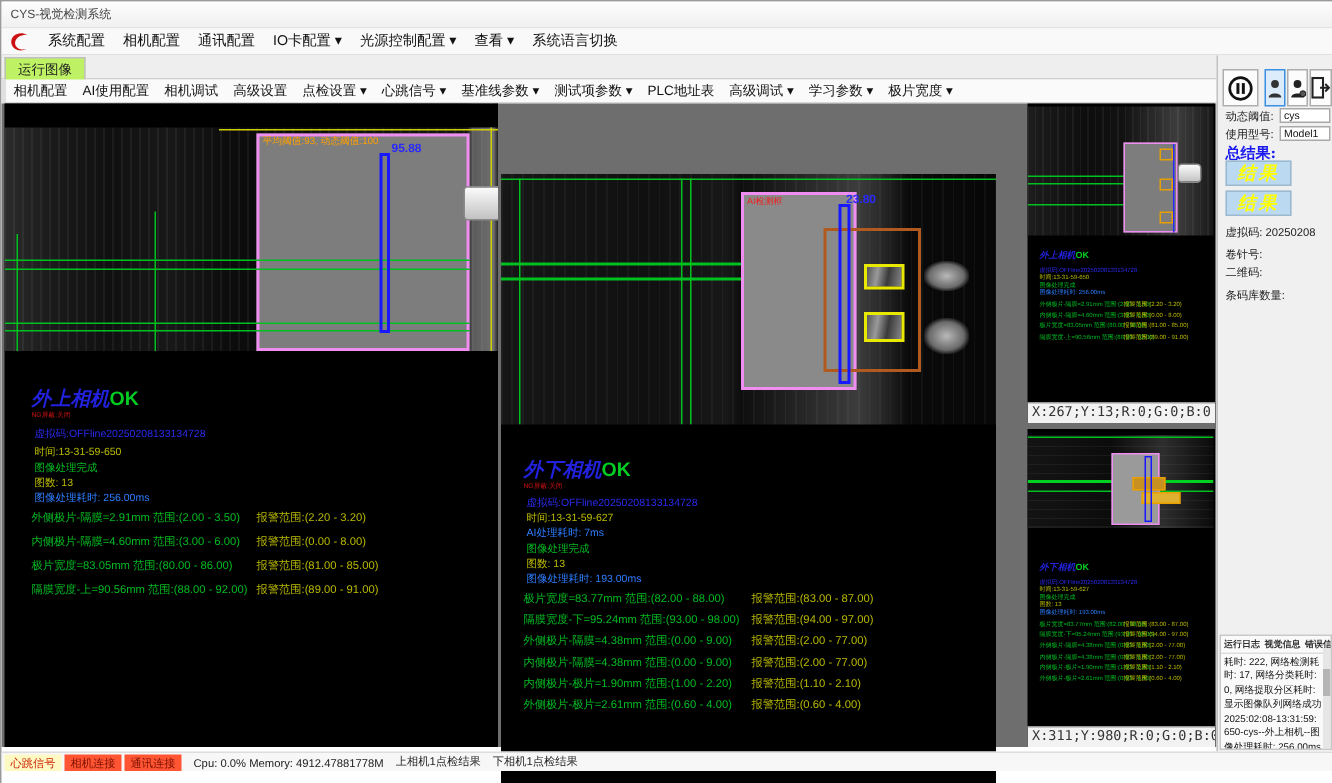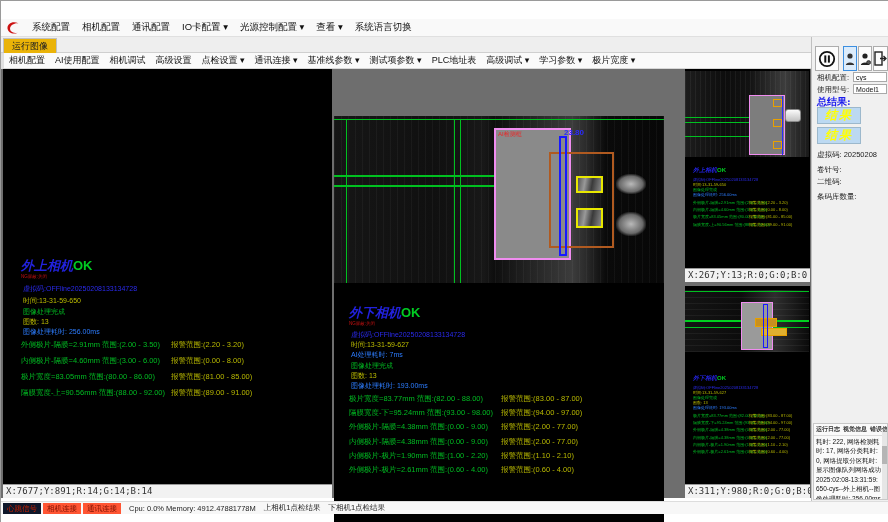--- a/index.html
+++ b/index.html
@@ -6,21 +6,21 @@
   .app{position:relative;width:888px;height:522px;background:#ffffff;border:1px solid #9a9a9a;
        font-family:"Liberation Sans",sans-serif;overflow:hidden;-webkit-font-smoothing:none;}
   
   .titlebar{position:absolute;left:0;top:0;width:100%;height:18px;background:linear-gradient(#fdfdfd,#f0f0f0);
             border-bottom:1px solid #e3e3e3;font-size:8px;color:#444;line-height:18px;padding-left:6px;box-sizing:border-box;}
   .menubar{position:absolute;left:0;top:18px;width:100%;height:18px;background:#f9f9f9;border-bottom:1px solid #e0e0e0;
            display:flex;align-items:center;box-sizing:border-box;}
   .logo{width:16px;height:14px;margin:0 5px 0 4px;display:inline-block;}
   .menu-item{font-size:9.5px;color:#111;padding:0 6px;cursor:default;white-space:nowrap;}
   .tabstrip{position:absolute;left:0;top:36px;width:810px;height:16px;background:#eeeeee;border-bottom:1px solid #cfcfcf;box-sizing:border-box;}
-  .tab{position:absolute;left:2px;top:1px;height:15px;background:#eab308;border:1px solid #c0c0c0;border-bottom:none;
+  .tab{position:absolute;left:2px;top:1px;height:15px;background:#bef264;border:1px solid #c0c0c0;border-bottom:none;
        font-size:9px;color:#222;line-height:14px;padding:0 8px;}
   .toolbar{position:absolute;left:0;top:52px;width:810px;height:16px;background:#fafafa;border-bottom:1px solid #d8d8d8;
            display:flex;align-items:center;box-sizing:border-box;border-left:3px solid #e0e0e0;}
   .tool-item{font-size:9px;color:#111;padding:0 5px;white-space:nowrap;}
   
   .views{position:absolute;left:0;top:68px;width:810px;height:429px;background:#6e6e6e;}
   .view{position:absolute;background:#000;overflow:hidden;}
   .status-strip{position:absolute;left:0;bottom:0;right:0;height:13px;background:#f2f2f2;border-top:1px solid #999;
                 font-family:"DejaVu Sans Mono",monospace;font-size:9px;color:#333;line-height:13px;padding-left:3px;}
   .img-area{position:absolute;left:0;top:0;overflow:hidden;}
@@ -86,29 +86,32 @@
   .log-area{position:absolute;left:1px;top:386px;width:75px;height:77px;background:#fafafa;border:1px solid #c8c8c8;box-sizing:border-box;overflow:hidden;}
   .log-tabs{display:flex;gap:3px;padding:1px 2px;border-bottom:1px solid #ddd;}
   .log-tab{font-size:6px;font-weight:bold;color:#333;white-space:nowrap;}
   .log-text{font-size:6.5px;color:#111;line-height:1.45;padding:1px 6px 1px 2px;word-break:break-all;}
   .log-scroll{position:absolute;right:0;top:8px;bottom:0;width:5px;background:#e6e6e6;}
   .log-thumb{position:absolute;right:0;top:14px;width:5px;height:18px;background:#b5b5b5;}
   
   .bottombar{position:absolute;left:0;top:500px;width:100%;height:13px;background:#f7f7f7;border-top:1px solid #ddd;
              display:flex;align-items:center;box-sizing:border-box;}
   .badge{font-size:7.5px;padding:0 4px;margin-left:2px;line-height:11px;height:11px;}
-  .badge-yellow{background:#0f172a;color:#cc2200;}
+  .badge-yellow{background:#fef9c3;color:#cc2200;}
   .badge-red{background:#ff5533;color:#7a1000;}
   .bb-text{font-size:7.5px;color:#222;margin-left:8px;white-space:nowrap;}
 </style>
 </head>
 <body>
 
 <div class="app">
 
+  <div class="titlebar">
+    <span>CYS-视觉检测系统</span>
+  </div>
 
   <div class="menubar">
     <span class="logo">
       <svg width="16" height="14" viewBox="0 0 20 18">
           <path d="M17 3 C9 -1, 2 4, 3 10 C4 15, 10 18, 16 15 C10 16.5, 6.2 13.5, 6.2 9.8 C6.2 5.5, 12 2.2, 17 3 Z" fill="#cc1111"></path>
         </svg>
     </span>
     <span class="menu-item">系统配置</span>
     <span class="menu-item">相机配置</span>
     <span class="menu-item">通讯配置</span>
@@ -121,32 +124,48 @@
   <div class="tabstrip">
     <div class="tab">运行图像</div>
   </div>
 
   <div class="toolbar">
     <span class="tool-item">相机配置</span>
     <span class="tool-item">AI使用配置</span>
     <span class="tool-item">相机调试</span>
     <span class="tool-item">高级设置</span>
     <span class="tool-item">点检设置 ▾</span>
-    <span class="tool-item">通讯连接 ▾</span>
+    <span class="tool-item">心跳信号 ▾</span>
     <span class="tool-item">基准线参数 ▾</span>
     <span class="tool-item">测试项参数 ▾</span>
     <span class="tool-item">PLC地址表</span>
     <span class="tool-item">高级调试 ▾</span>
     <span class="tool-item">学习参数 ▾</span>
     <span class="tool-item">极片宽度 ▾</span>
   </div>
 
   <div class="views">
 
     <div class="view" style="left:2px;top:0;width:329px;height:429px;">
+      <div class="img-area img-left">
+        <div class="ov" style="left:0;top:0;width:329px;height:16px;background:#000;"></div>
+        <div class="ov h-yellow" style="left:143px;top:17px;width:186px;"></div>
+        <div class="ov v-yellow" style="left:324px;top:16px;height:149px;"></div>
+        <div class="ov part" style="left:168px;top:20px;width:142px;height:145px;"></div>
+        <span class="ov thr-label" style="left:172px;top:21px;">平均阈值:93, 动态阈值:100</span>
+        <div class="ov h-green" style="left:0;top:104px;width:310px;"></div>
+        <div class="ov h-green" style="left:0;top:110px;width:310px;"></div>
+        <div class="ov h-green" style="left:0;top:146px;width:310px;"></div>
+        <div class="ov h-green" style="left:0;top:151px;width:310px;"></div>
+        <div class="ov v-green" style="left:8px;top:87px;height:78px;"></div>
+        <div class="ov v-green" style="left:100px;top:72px;height:93px;"></div>
+        <div class="ov roi-blue" style="left:250px;top:33px;width:7px;height:120px;"></div>
+        <span class="ov blue-label" style="left:258px;top:25px;">95.88</span>
+        <div class="ov tab-metal" style="left:306px;top:55px;width:41px;height:21px;"></div>
+      </div>
       <div class="info-title" style="left:18px;top:188px;">
         <span>外上相机</span><span class="ok">OK</span>
       </div>
       <div class="ng-note" style="left:18px;top:205px;">NG屏蔽:关闭</div>
       <div class="iline c-blue" style="left:20px;top:215px;">虚拟码:OFFline20250208133134728</div>
       <div class="iline c-yellow" style="left:20px;top:227px;">时间:13-31-59-650</div>
       <div class="iline c-green" style="left:20px;top:238px;">图像处理完成</div>
       <div class="iline c-yellow" style="left:20px;top:248px;">图数: 13</div>
       <div class="iline c-cyan" style="left:20px;top:258px;">图像处理耗时: 256.00ms</div>
       <div class="meas meas-l" style="left:18px;top:271px;">
@@ -160,21 +179,20 @@
           </div>
         <div class="meas-row">
             <span class="mtext">极片宽度=83.05mm 范围:(80.00 - 86.00)</span>
             <span class="alarm">报警范围:(81.00 - 85.00)</span>
           </div>
         <div class="meas-row">
             <span class="mtext">隔膜宽度-上=90.56mm 范围:(88.00 - 92.00)</span>
             <span class="alarm">报警范围:(89.00 - 91.00)</span>
           </div>
       </div>
-      <div class="status-strip"><span>X:7677;Y:891;R:14;G:14;B:14</span></div>
     </div>
 
     <div class="view" style="left:333px;top:0;width:330px;height:429px;margin-top:47px;">
       <div class="img-area img-mid">
         <div class="ov h-green" style="left:0;top:3px;width:348px;"></div>
         <div class="ov v-green" style="left:12px;top:3px;height:164px;"></div>
         <div class="ov v-green" style="left:120px;top:3px;height:164px;"></div>
         <div class="ov v-green" style="left:126px;top:3px;height:164px;"></div>
         <div class="ov h-green" style="left:0;top:59px;width:162px;height:2px;background:#00c020;"></div>
         <div class="ov h-green" style="left:0;top:69px;width:232px;height:2px;background:#00c020;"></div>
@@ -337,21 +355,21 @@
           <circle cx="8.6" cy="10.5" r="2" fill="#555" stroke="#111" stroke-width="0.6"></circle>
         </svg>
     </div>
     <div class="rp-btn" style="left:61px;width:15px;">
       <svg width="13" height="15" viewBox="0 0 13 15">
           <rect x="1" y="1" width="7" height="13" fill="none" stroke="#222" stroke-width="1.4"></rect>
           <path d="M6 7.5 L12 7.5 M9.5 5 L12 7.5 L9.5 10" stroke="#222" stroke-width="1.3" fill="none"></path>
         </svg>
     </div>
 
-    <span class="rp-label" style="left:5px;top:36px;">相机配置:</span>
+    <span class="rp-label" style="left:5px;top:36px;">动态阈值:</span>
     <span class="rp-field" style="left:41px;top:35px;">cys</span>
     <span class="rp-label" style="left:5px;top:48px;">使用型号:</span>
     <span class="rp-field" style="left:41px;top:47px;">Model1</span>
 
     <span class="total-label" style="left:5px;top:58px;">总结果:</span>
     <div class="result-box" style="top:70px;">结果</div>
     <div class="result-box" style="top:90px;">结果</div>
 
     <span class="rp-label" style="left:5px;top:113px;">虚拟码: 20250208</span>
     <span class="rp-label" style="left:5px;top:128px;">卷针号:</span>

